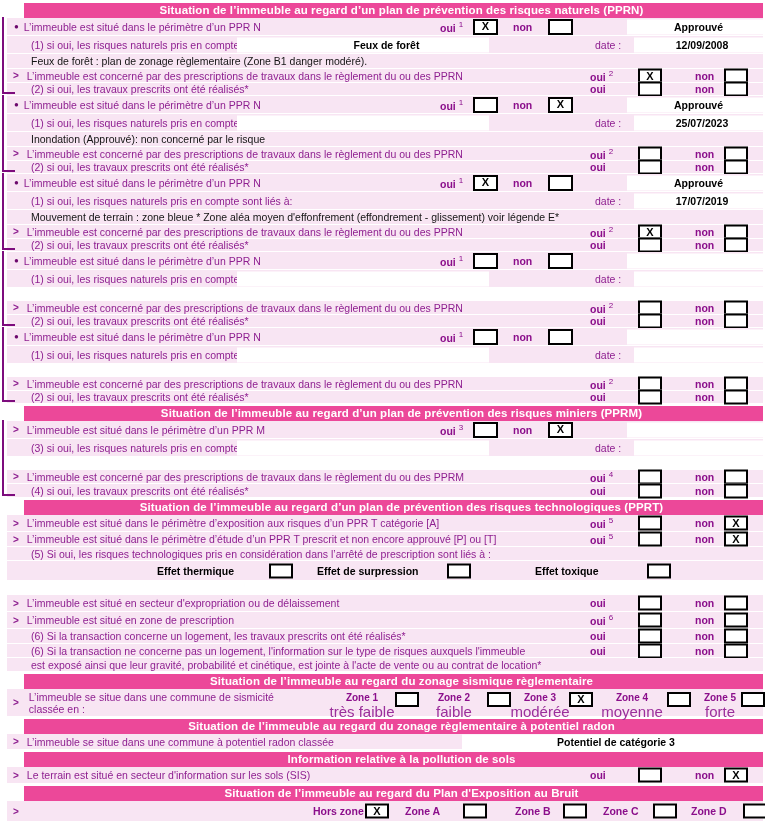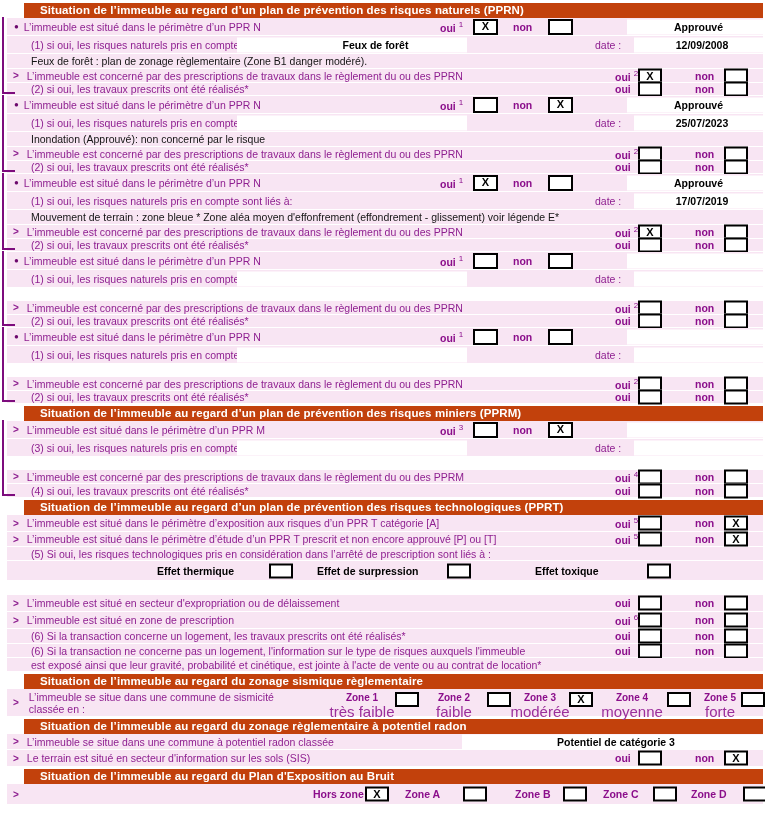--- a/index.html
+++ b/index.html
@@ -8,23 +8,23 @@
     width:765px; height:826px;
     font-family:"Liberation Sans", sans-serif;
     color:#8e1f90; font-size:10.5px;
     position:relative; overflow:hidden;
   }
   .form { position:relative; width:765px; }
 
   
   .sh {
     margin:2px 2px 0 24px; height:15px;
-    background:#c2410c; color:#fff;
+    background:#ec4899; color:#fff;
     font-weight:bold; font-size:11.5px; line-height:15px;
-    padding-left:16px; letter-spacing:.1px;
+    padding-left:16px; letter-spacing:.1px;text-align:center;
   }
   .sh.first { margin-top:3px; }
 
   
   .rows { margin:0 2px 0 7px; position:relative; }
   .row {
     position:relative; display:flex; align-items:center;
     background:#f8e5f3; border-bottom:1px solid #fff;
     padding-right:2px;
   }
@@ -49,28 +49,28 @@
     font-weight:bold; color:#000; font-size:11px; line-height:1;
   }
   .cb.small { width:24px; height:15px; }
 
   
   .c-oui { left:433px; } .c-cb1 { left:466px; }
   .c-non { left:506px; } .c-cb2 { left:541px; }
   .c-status { left:620px; width:143px; }
 
   
-  .r-oui { left:608px; } .r-cb1 { left:631px; }
+  .r-oui { left:583px; } .r-cb1 { left:631px; }
   .r-non { left:688px; } .r-cb2 { left:717px; }
 
   .field {
     background:#fff; color:#000; font-weight:bold; font-size:10.5px;
     height:15px; line-height:15px; text-align:center; display:block;
   }
-  .riskf { left:230px; width:230px;padding-left:47px; }
+  .riskf { left:230px; width:252px;padding-left:47px; }
   .datel { left:588px; color:#8e1f90; }
   .datef { left:627px; width:136px; }
   .radonf { left:455px; width:308px; }
 
   
   .bracketed { position:relative; }
   .bracketed::before {
     content:""; position:absolute; left:-5px; top:-1px; bottom:2px;
     border-left:2px solid #7d0c7d;
   }
@@ -403,20 +403,21 @@
 
   <div class="sh">Situation de l’immeuble au regard du zonage règlementaire à potentiel radon</div>
   <div class="rows">
     <div class="row h16">
       <span class="chev">&gt;</span>
       <span class="lbl">L’immeuble se situe dans une commune à potentiel radon classée</span>
       <span class="abs field radonf">Potentiel de catégorie 3</span>
     </div>
   </div>
 
+  <div class="sh">Information relative à la pollution de sols</div>
   <div class="rows">
     <div class="row h17">
       <span class="chev">&gt;</span>
       <span class="lbl">Le terrain est situé en secteur d'information sur les sols (SIS)</span>
       <span class="abs r-oui ouin">oui</span>
       <span class="abs cb small r-cb1"></span>
       <span class="abs r-non ouin">non</span>
       <span class="abs cb small r-cb2">X</span>
     </div>
   </div>

